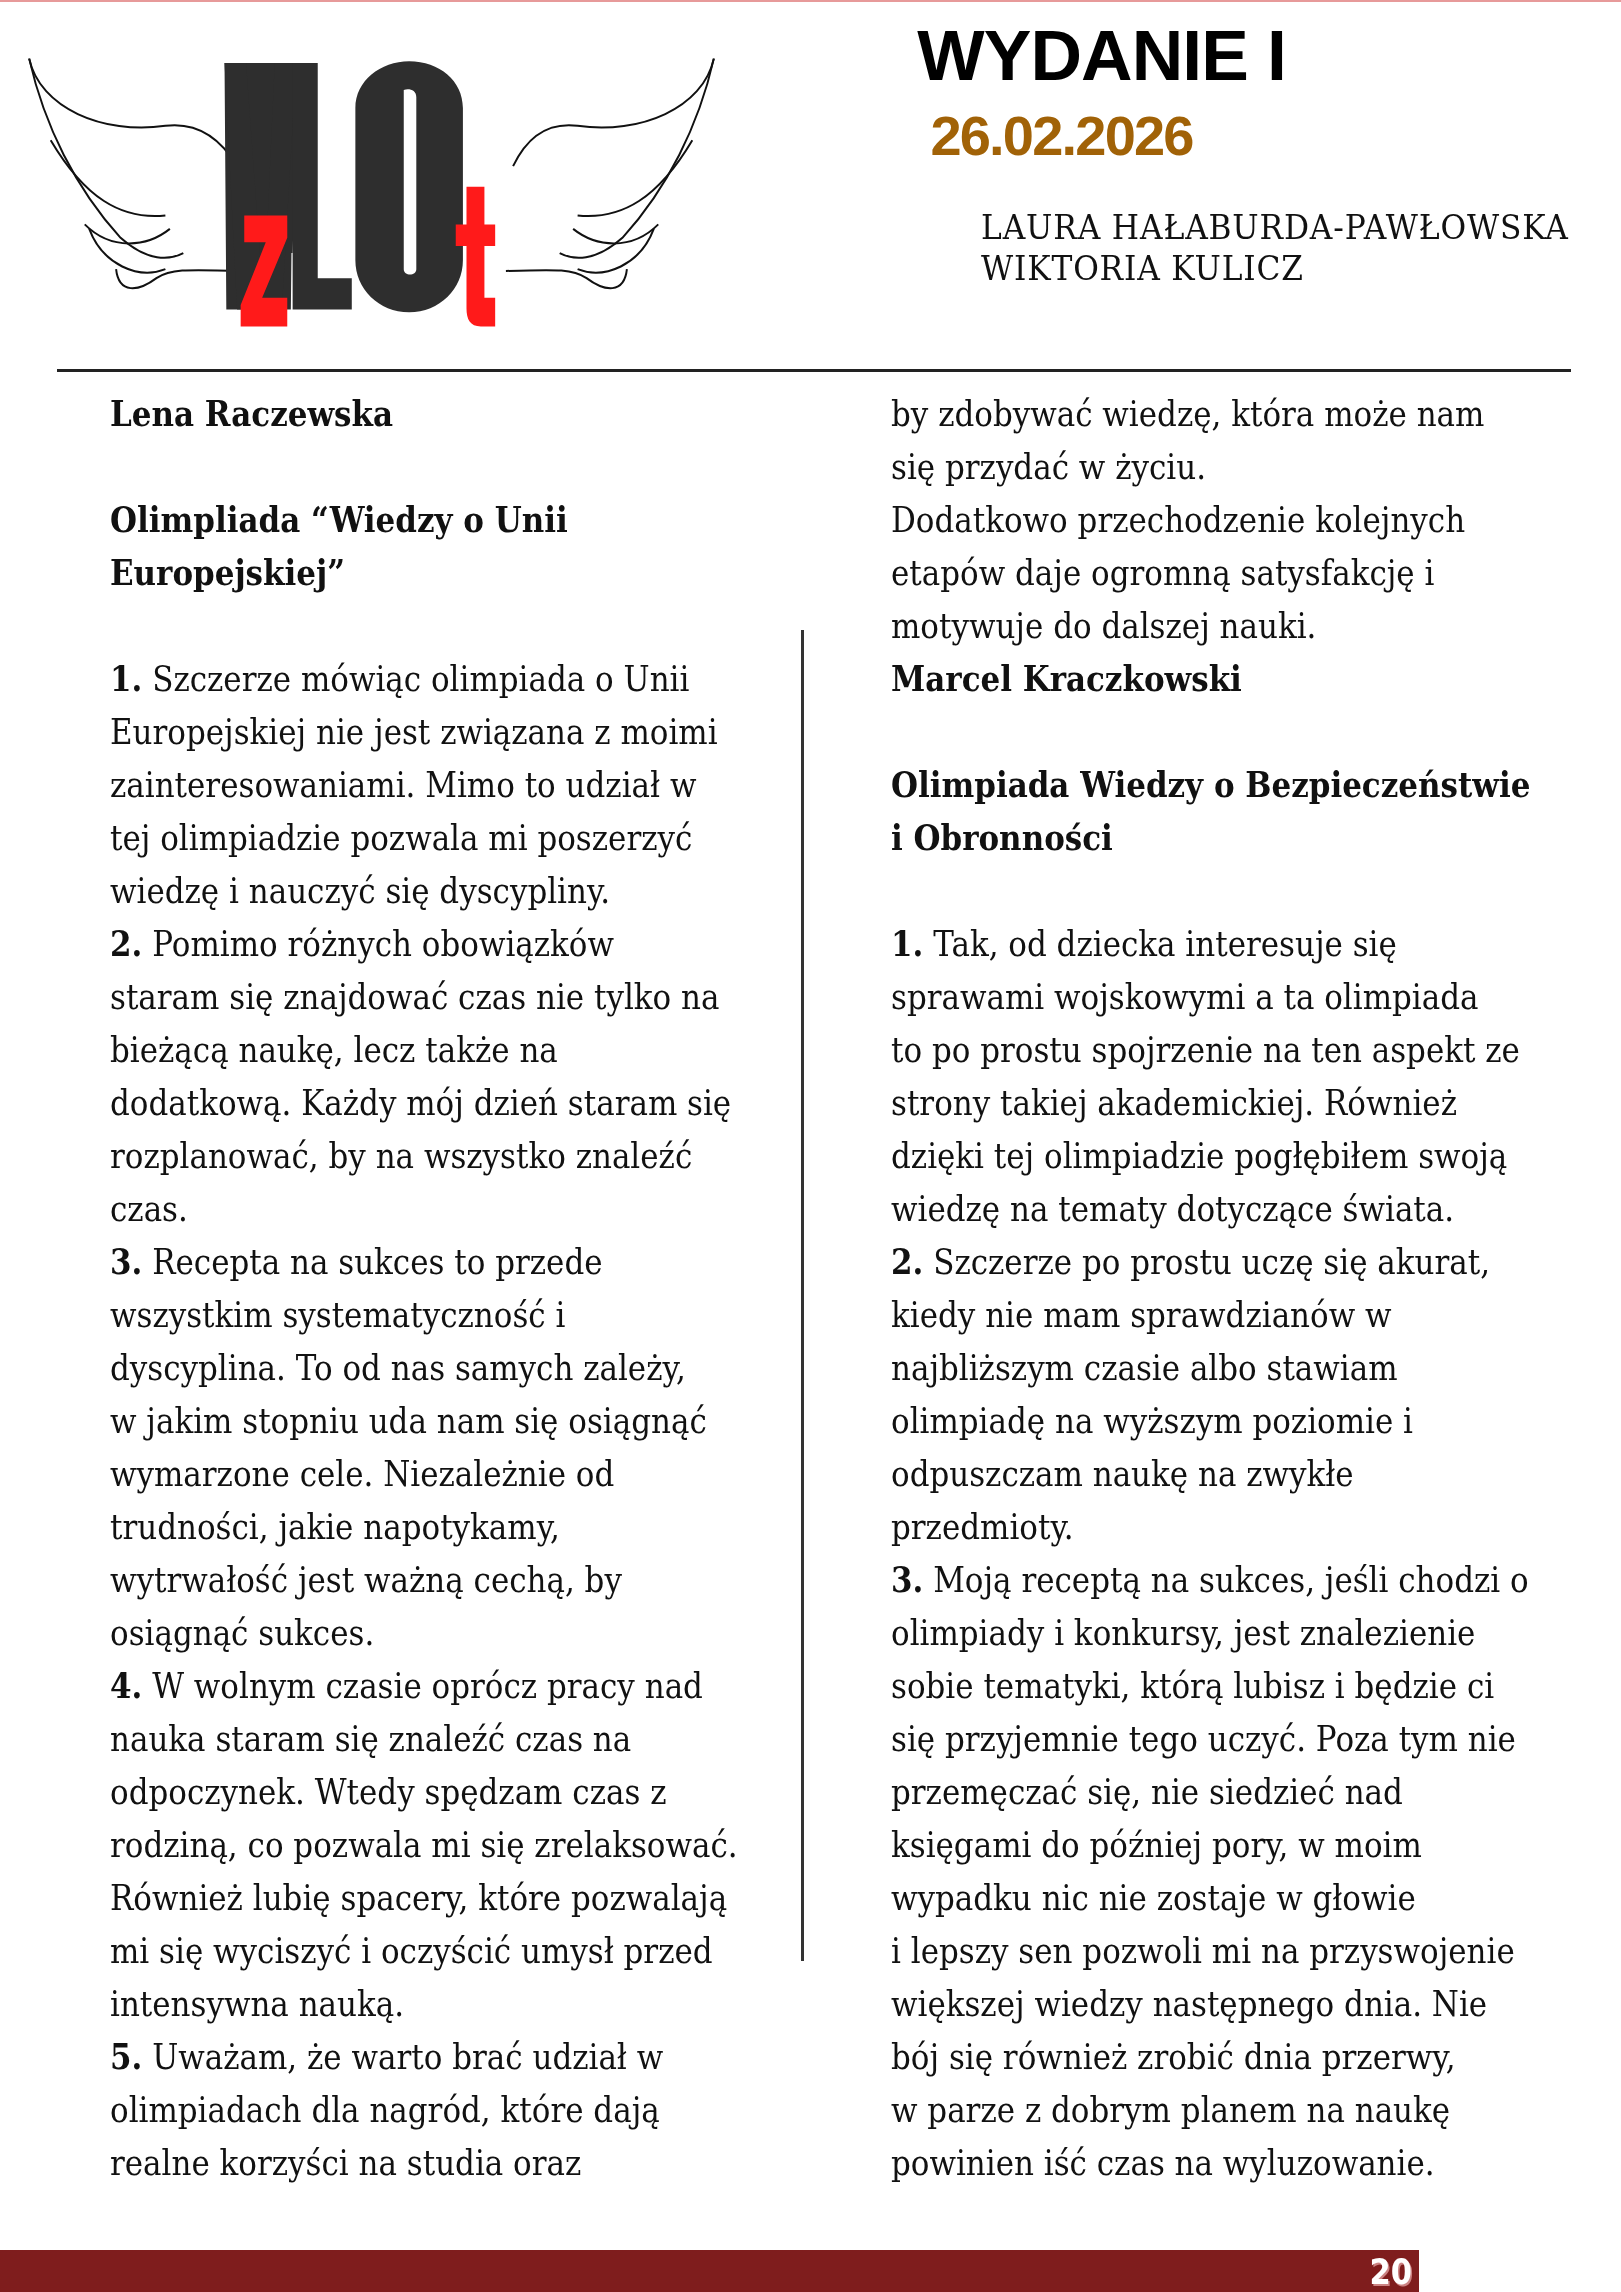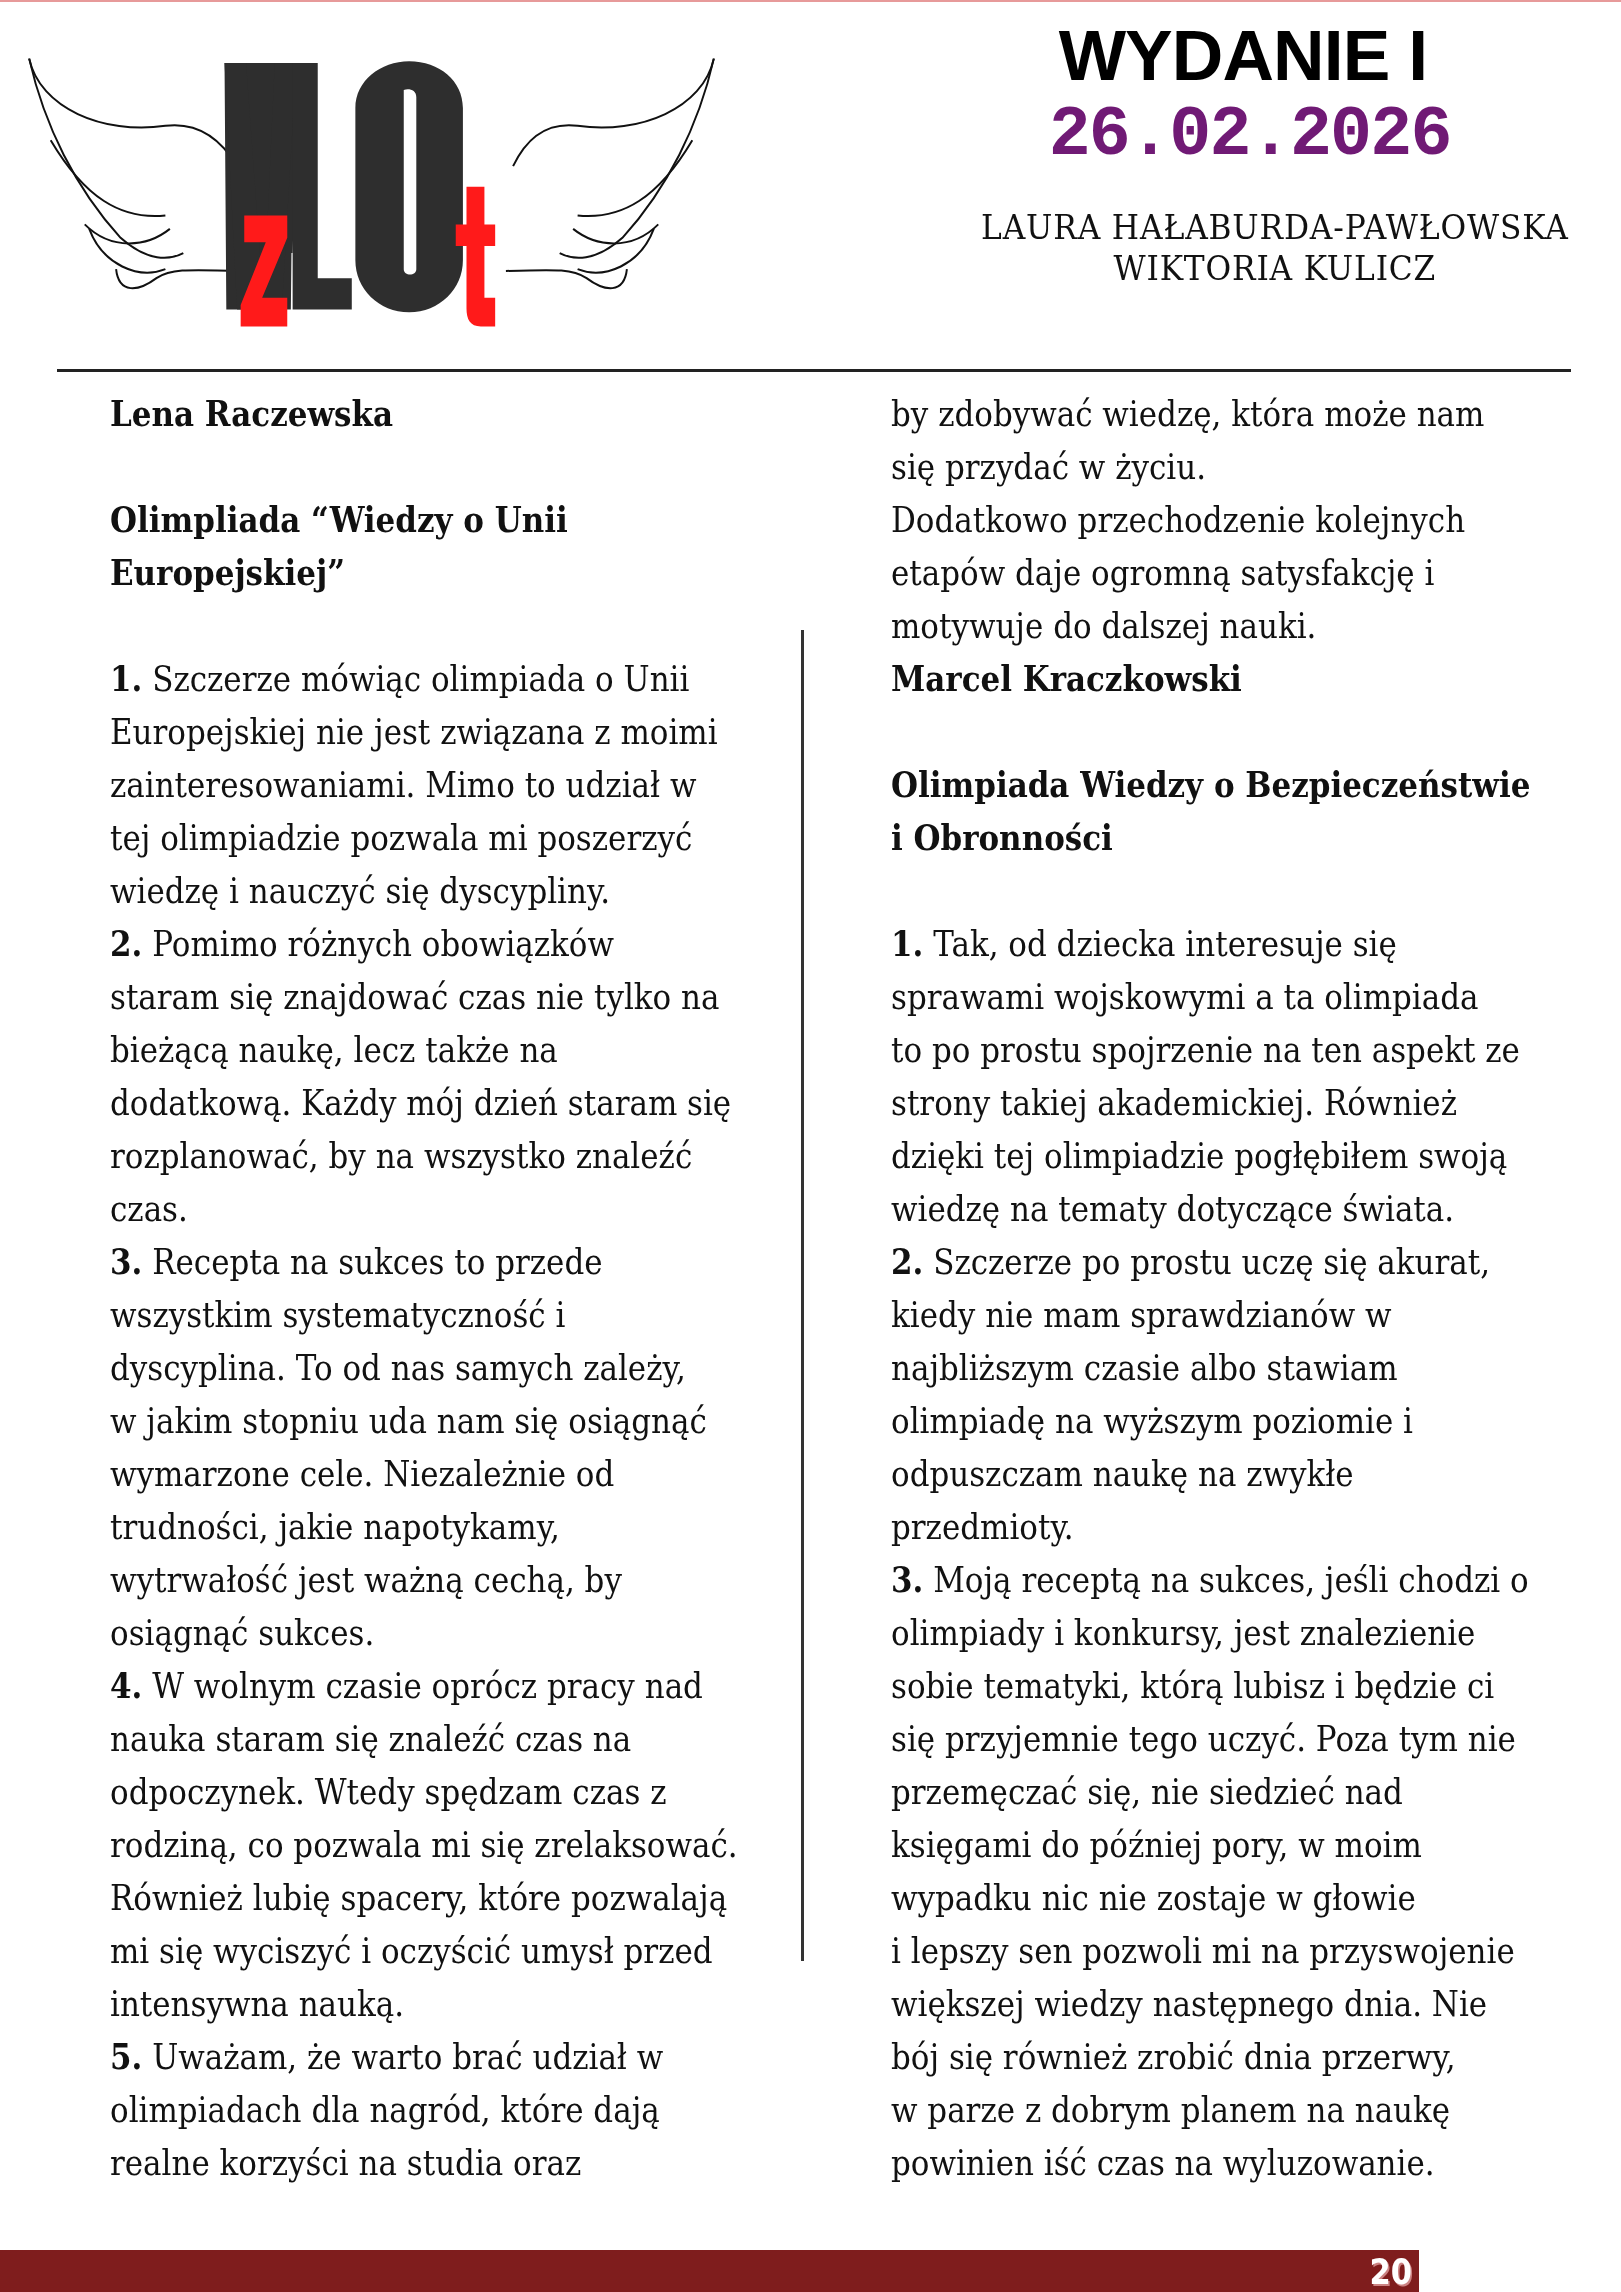--- a/index.html
+++ b/index.html
@@ -8,29 +8,29 @@
     background: #ffffff; color: #111111;
     font-family: "DejaVu Serif", "Liberation Serif", serif;
   }
   .top-line { position: absolute; left: 0; top: 0; width: 1621px; height: 1.8px; background: #e79a9a; }
 
   
   .logo { position: absolute; left: 21.5px; top: 54px; width: 699px; height: 287px; }
   .logo svg { width: 100%; height: 100%; }
 
   
-  .masthead { position: absolute; right: 52px; top: 19.7px; text-align: center; }
+  .masthead { position: absolute; right: 52px; top: 19.7px; text-align: left; }
   .edition {
     font-family: "Liberation Sans", "DejaVu Sans", sans-serif; font-weight: 700;
     font-size: 70px; line-height: 73px; letter-spacing: -0.9px; color: #000;
     transform: scaleX(1.02); transform-origin: right;
   }
   .date {
-    font-family: Liberation Mono, monospace; font-weight: 700;
-    font-size: 70px; line-height: 86px; letter-spacing: -1.8px; color: #701a75;
+    font-family: Liberation Sans, sans-serif; font-weight: 700;
+    font-size: 56px; line-height: 86px; letter-spacing: -1.8px; color: #a16207;
   }
   .editors { margin-top: 28px; }
   .editor {
     font-family: "DejaVu Serif", "Liberation Serif", serif; font-size: 34px; line-height: 41px;
     letter-spacing: 0.9px; color: #111;
     transform: scaleX(0.92); transform-origin: right;
   }
 
   .hrule { position: absolute; left: 57px; top: 369px; width: 1514px; height: 2.7px; background: #222; }
   .vrule { position: absolute; left: 801px; top: 630px; width: 2.7px; height: 1331px; background: #333; }

